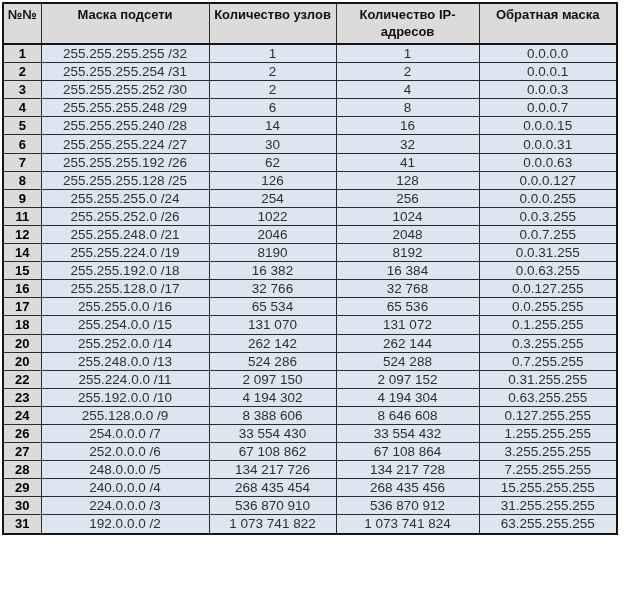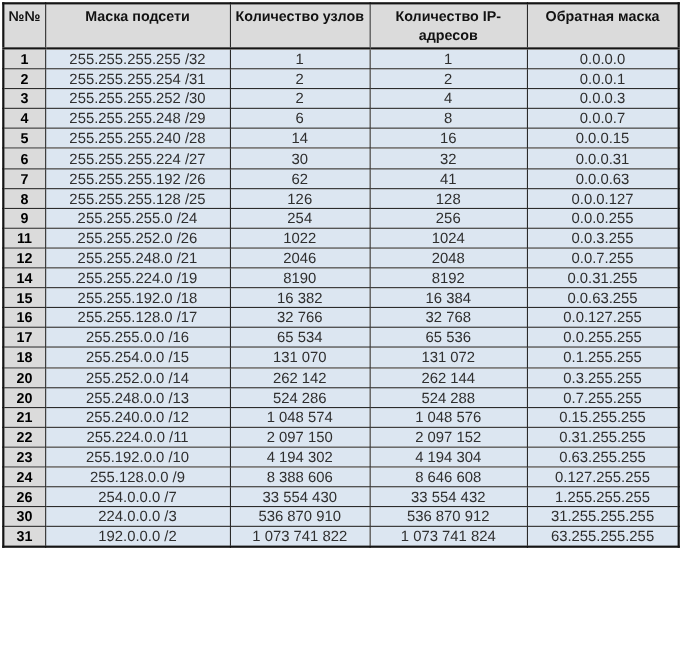--- a/index.html
+++ b/index.html
@@ -221,27 +221,20 @@
   </tr>
 
   <tr>
     <td class="cell-num">20</td>
     <td class="cell-data">255.248.0.0 /13</td>
     <td class="cell-data">524 286</td>
     <td class="cell-data">524 288</td>
     <td class="cell-data">0.7.255.255</td>
   </tr>
 
-  <tr>
-    <td class="cell-num">21</td>
-    <td class="cell-data">255.240.0.0 /12</td>
-    <td class="cell-data">1 048 574</td>
-    <td class="cell-data">1 048 576</td>
-    <td class="cell-data">0.15.255.255</td>
-  </tr>
 
   <tr>
     <td class="cell-num">22</td>
     <td class="cell-data">255.224.0.0 /11</td>
     <td class="cell-data">2 097 150</td>
     <td class="cell-data">2 097 152</td>
     <td class="cell-data">0.31.255.255</td>
   </tr>
 
   <tr>
@@ -262,22 +255,43 @@
 
 
   <tr>
     <td class="cell-num">26</td>
     <td class="cell-data">254.0.0.0 /7</td>
     <td class="cell-data">33 554 430</td>
     <td class="cell-data">33 554 432</td>
     <td class="cell-data">1.255.255.255</td>
   </tr>
 
-
-
+  <tr>
+    <td class="cell-num">27</td>
+    <td class="cell-data">252.0.0.0 /6</td>
+    <td class="cell-data">67 108 862</td>
+    <td class="cell-data">67 108 864</td>
+    <td class="cell-data">3.255.255.255</td>
+  </tr>
+
+  <tr>
+    <td class="cell-num">28</td>
+    <td class="cell-data">248.0.0.0 /5</td>
+    <td class="cell-data">134 217 726</td>
+    <td class="cell-data">134 217 728</td>
+    <td class="cell-data">7.255.255.255</td>
+  </tr>
+
+  <tr>
+    <td class="cell-num">29</td>
+    <td class="cell-data">240.0.0.0 /4</td>
+    <td class="cell-data">268 435 454</td>
+    <td class="cell-data">268 435 456</td>
+    <td class="cell-data">15.255.255.255</td>
+  </tr>
 
   <tr>
     <td class="cell-num">30</td>
     <td class="cell-data">224.0.0.0 /3</td>
     <td class="cell-data">536 870 910</td>
     <td class="cell-data">536 870 912</td>
     <td class="cell-data">31.255.255.255</td>
   </tr>
 
   <tr>

